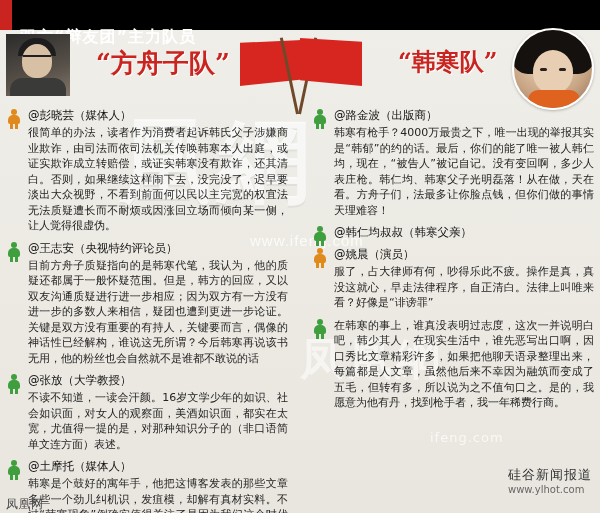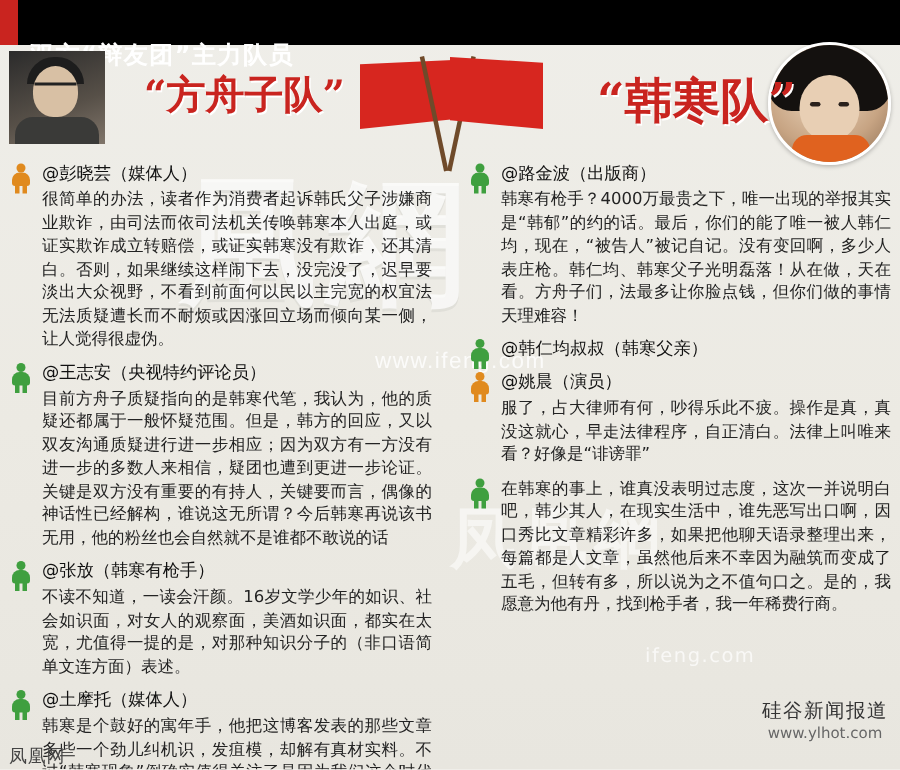--- a/index.html
+++ b/index.html
@@ -57,21 +57,21 @@
 
   
   .title-left{
     position:absolute;left:96px;top:46px;
     font-size:26px;font-weight:bold;color:#c9241f;
     font-family:"DejaVu Serif","Liberation Serif",serif;
     text-shadow:1px 1px 0 #fff;
   }
   .title-right{
     position:absolute;left:398px;top:46px;
-    font-size:32px;font-weight:bold;color:#c9241f;
+    font-size:24px;font-weight:bold;color:#c9241f;
     font-family:"DejaVu Serif","Liberation Serif",serif;
     text-shadow:1px 1px 0 #fff;
   }
   .flags{position:absolute;left:230px;top:30px;width:140px;height:80px;}
   .flag{position:absolute;}
   .flag .pole{position:absolute;width:3px;background:#6f4a2a;}
   .flag .cloth{position:absolute;background:#d7261f;}
 
   
   .portrait{
@@ -140,21 +140,21 @@
     font-size:11.5px;font-weight:normal;color:#111;display:block;margin-bottom:2px;
     line-height:15px;
   }
   .body-text{
     font-size:11px;line-height:15.5px;color:#232323;text-align:justify;
     font-family:"DejaVu Sans","Liberation Sans",sans-serif;
   }
 
   
   .footer-site{
-    position:absolute;right:8px;bottom:16px;text-align:center;
+    position:absolute;right:8px;bottom:16px;text-align:left;
     font-size:11px;color:#555;line-height:15px;
   }
   .footer-site .big{font-size:13px;color:#333;letter-spacing:1px;}
   .footer-site .url{font-size:10px;color:#666;}
   .ifeng{
     position:absolute;left:6px;bottom:0;font-size:12px;color:#444;letter-spacing:.5px;
   }
 </style>
 </head>
 <body>
@@ -227,21 +227,21 @@
     </div>
 
     <div class="entry">
       <span class="icon">
         <span class="person p-green">
             <span class="head"></span>
             <span class="torso"></span>
             <span class="legs"></span>
           </span>
       </span>
-      <span class="name">@张放（韩寒有枪手）</span>
+      <span class="name">@张放（大学教授）</span>
       <div class="body-text">不读不知道，一读会汗颜。16岁文学少年的如识、社会如识面，对女人的观察面，美酒如识面，都实在太宽，尤值得一提的是，对那种知识分子的（非口语简单文连方面）表述。</div>
     </div>
 
     <div class="entry">
       <span class="icon">
         <span class="person p-green">
             <span class="head"></span>
             <span class="torso"></span>
             <span class="legs"></span>
           </span>

